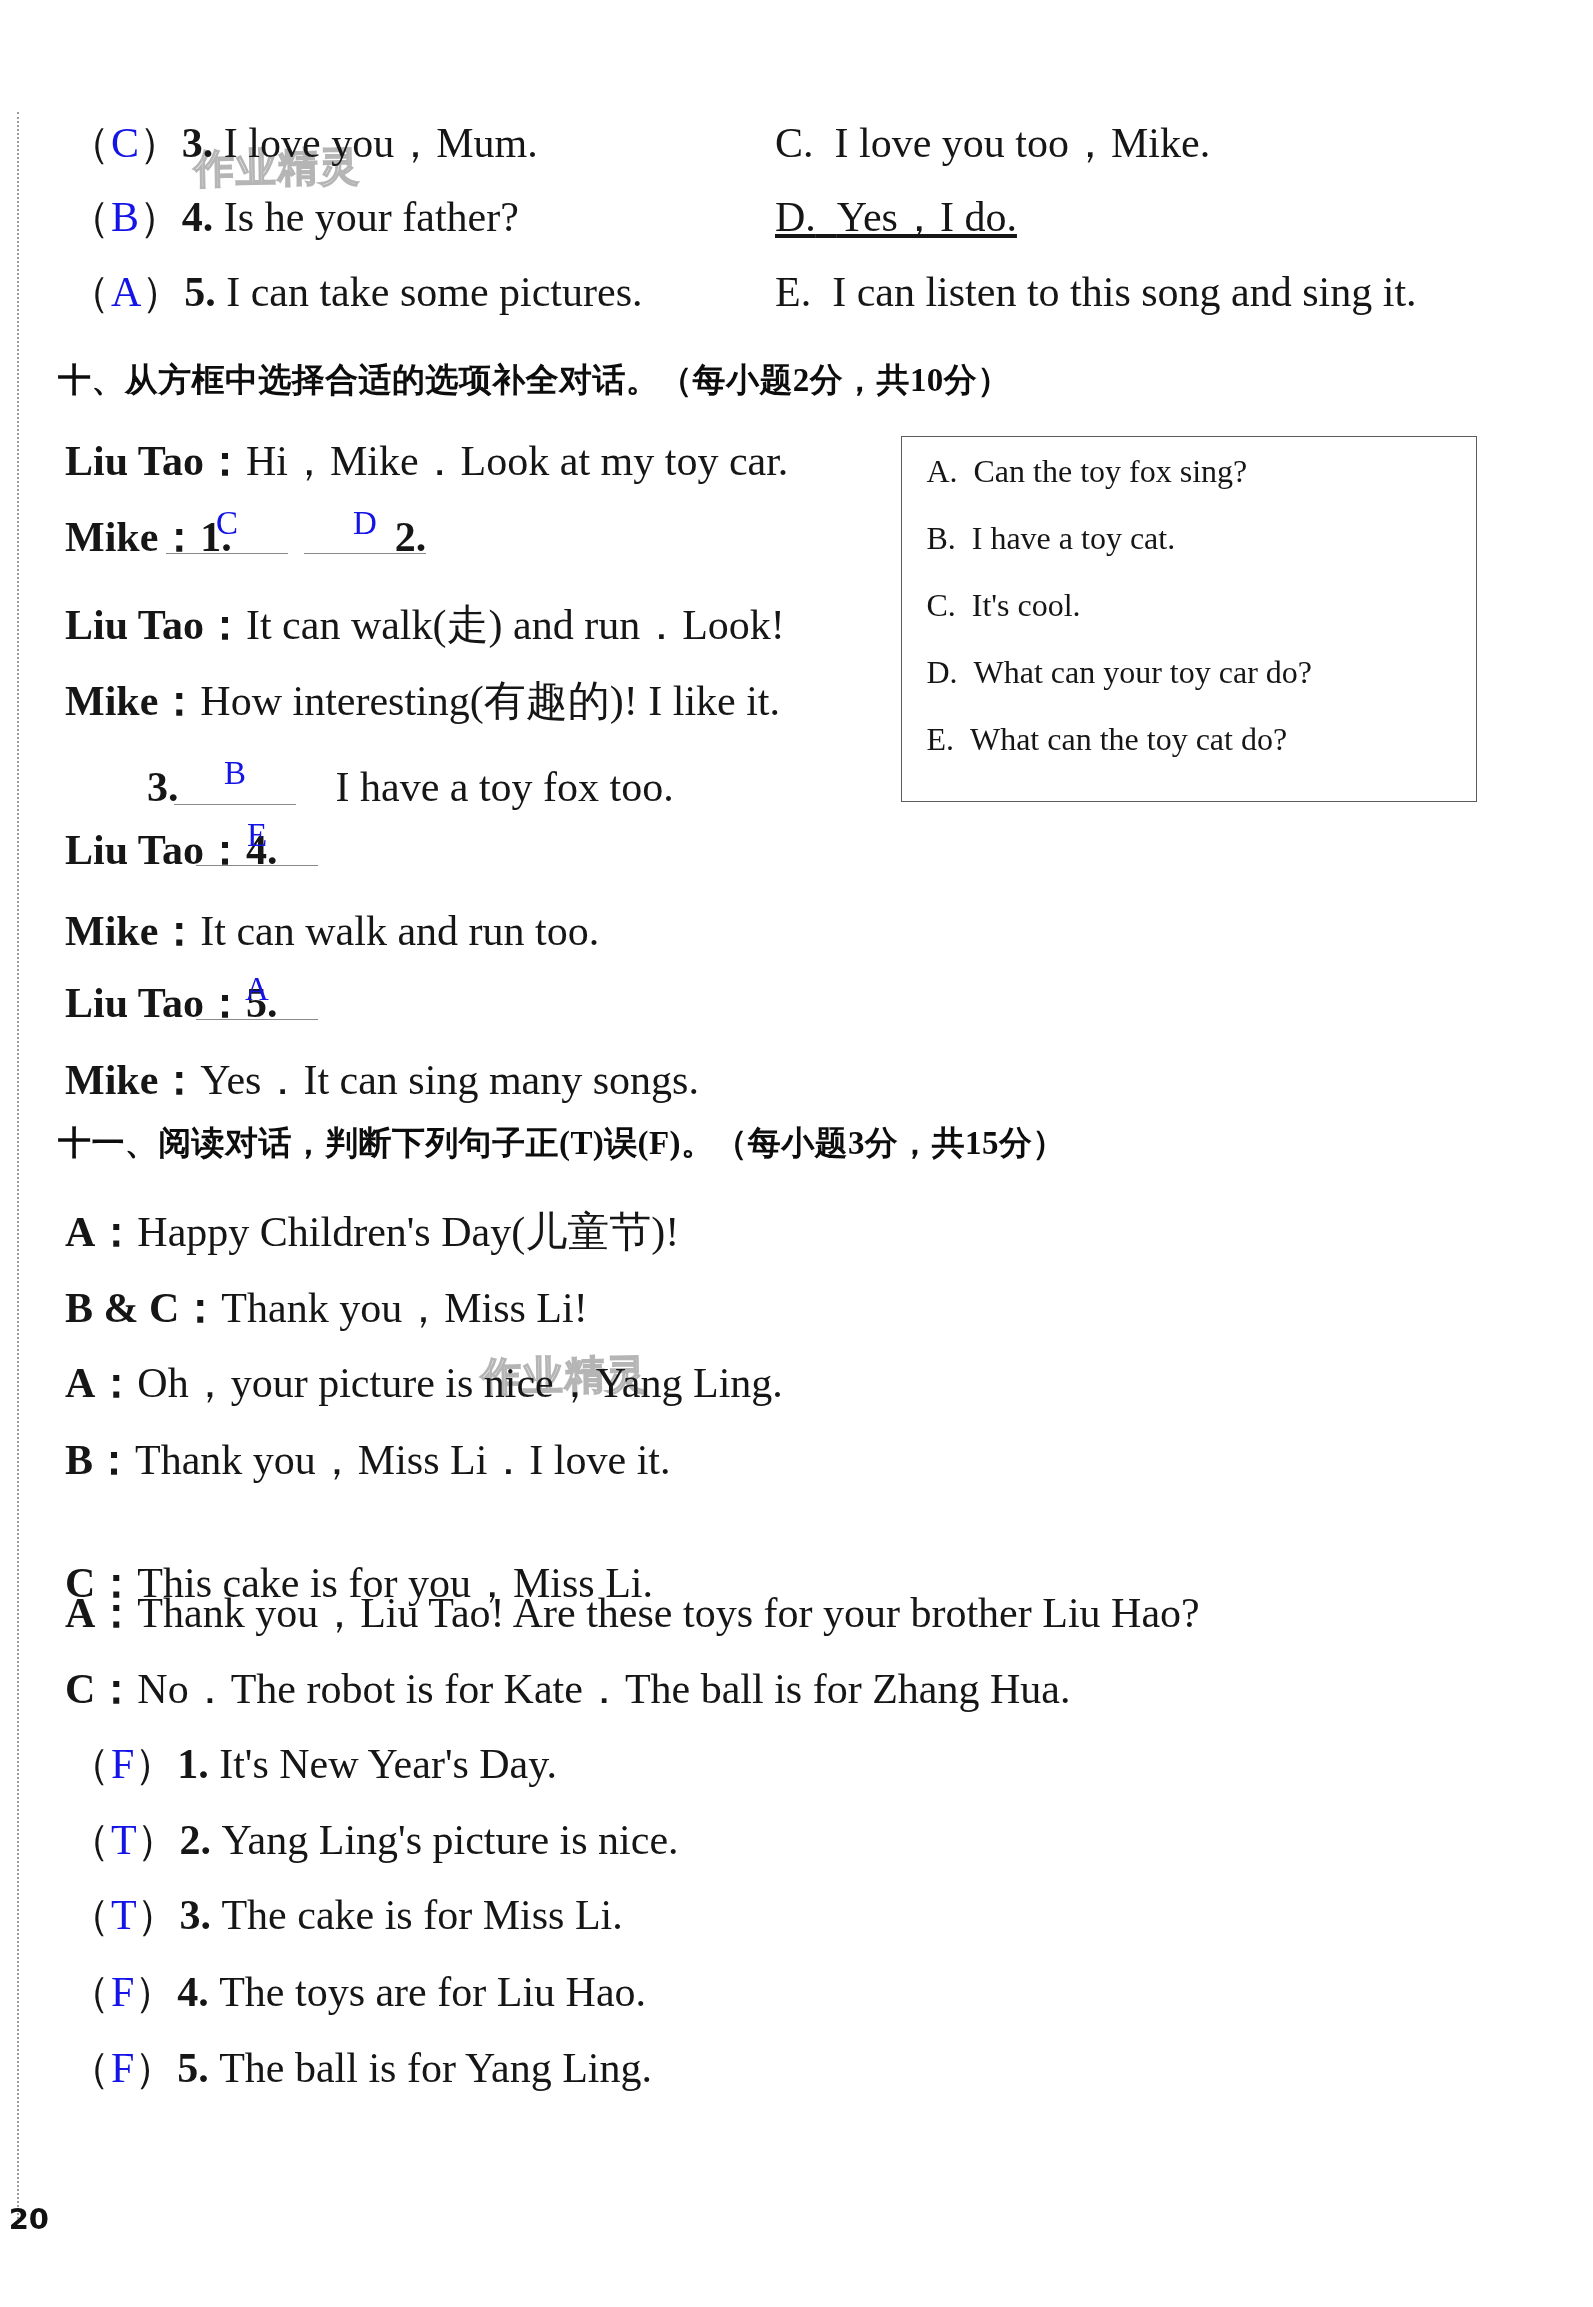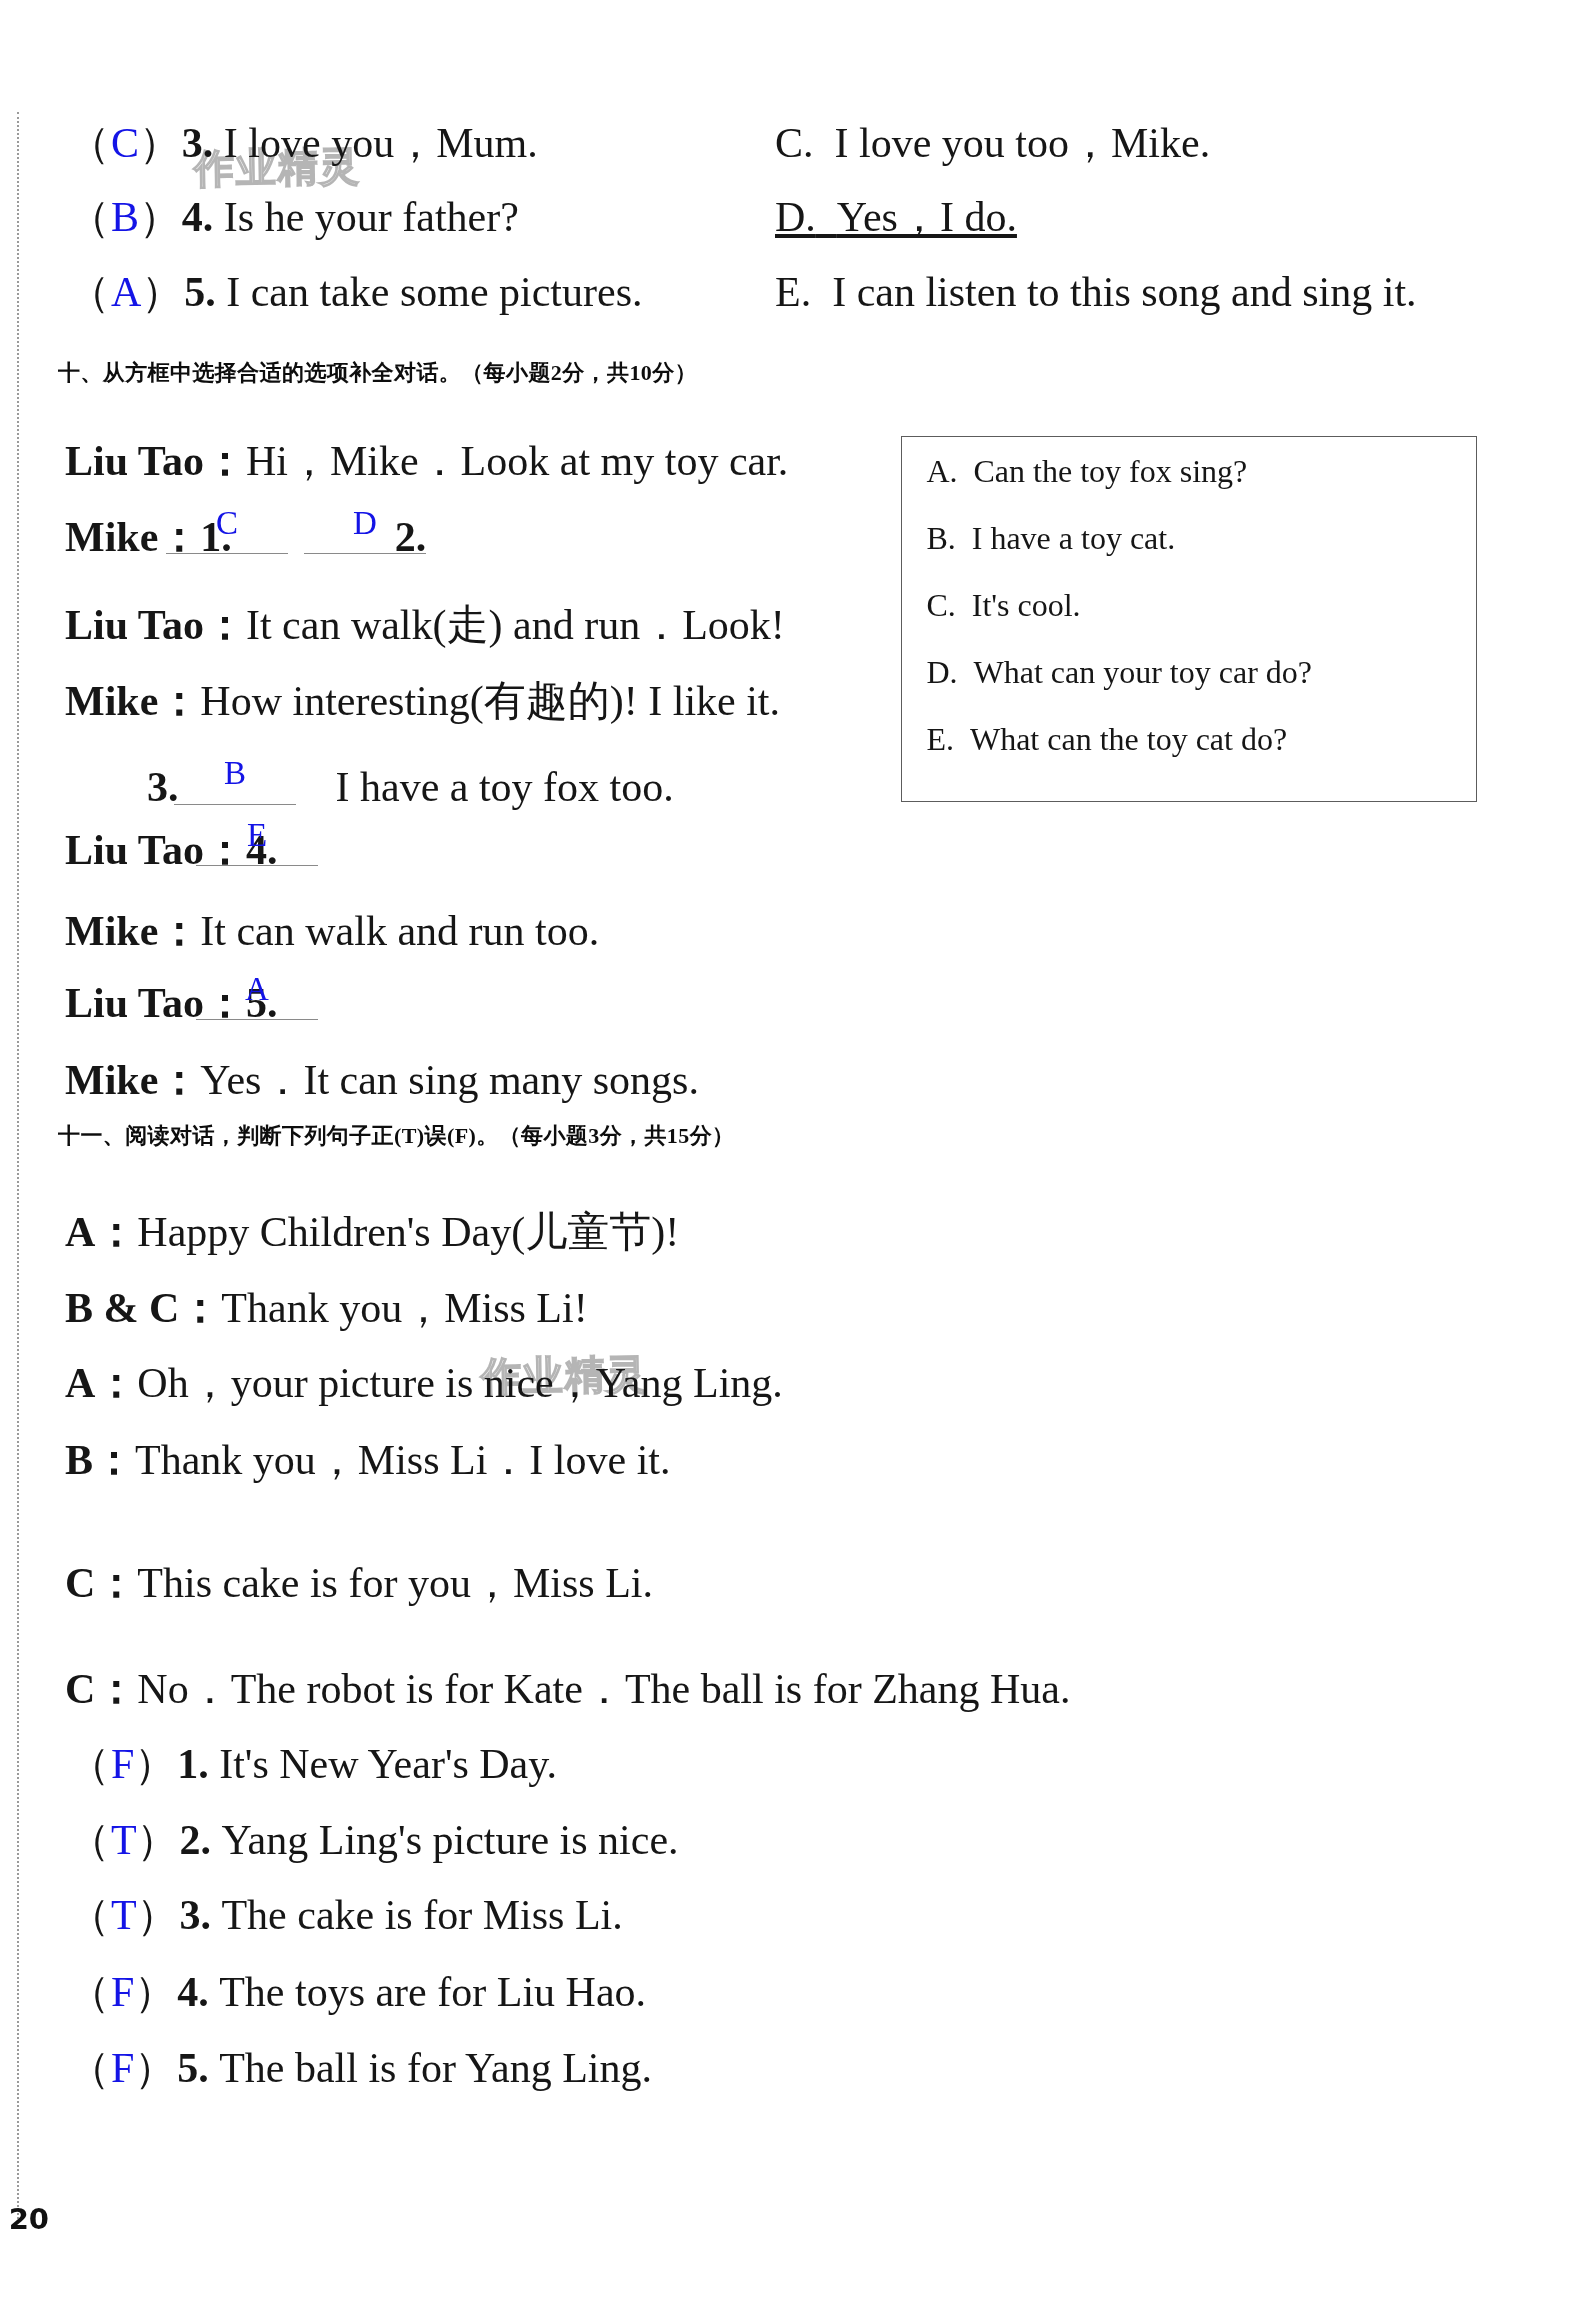--- a/index.html
+++ b/index.html
@@ -58,21 +58,21 @@
   .ans   { color: #1414e6; font-weight: 400; }
   .paren { letter-spacing: 0.9px; }
   .num   { font-weight: 700; }
 
   
   .heading {
     position: absolute;
     white-space: nowrap;
     font-family: "DejaVu Sans", sans-serif;
     font-weight: 700;
-    font-size: 22px;
+    font-size: 33px;
     letter-spacing: 0.4px;
     color: #0d0d0d;
   }
   .heading .lat {
     font-family: "Liberation Serif", "DejaVu Serif", serif;
     font-weight: 700;
   }
 
   
   .option-box {
@@ -232,20 +232,23 @@
   </div>
   <div class="row" style="left:65px; top:1362px;">
     <span class="speaker">A：</span><span>Oh，your picture is nice，Yang Ling.</span>
   </div>
   <div class="row" style="left:65px; top:1439px;">
     <span class="speaker">B：</span><span>Thank you，Miss Li．I love it.</span>
   </div>
   <div class="row" style="left:65px; top:1516px;margin-top:46px;">
     <span class="speaker">C：</span><span>This cake is for you，Miss Li.</span>
   </div>
+  <div class="row" style="left:65px; top:1592px;">
+    <span class="speaker">A：</span><span>Thank you，Liu Tao! Are these toys for your brother Liu Hao?</span>
+  </div>
   <div class="row" style="left:65px; top:1668px;">
     <span class="speaker">C：</span><span>No．The robot is for Kate．The ball is for Zhang Hua.</span>
   </div>
 
   <div class="row" style="left:68px; top:1743px;">
     <span class="paren">（</span><span class="ans">F</span><span class="paren">）</span><span class="num">1.</span>&nbsp;<span>It's New Year's Day.</span>
   </div>
   <div class="row" style="left:68px; top:1819px;">
     <span class="paren">（</span><span class="ans">T</span><span class="paren">）</span><span class="num">2.</span>&nbsp;<span>Yang Ling's picture is nice.</span>
   </div>

